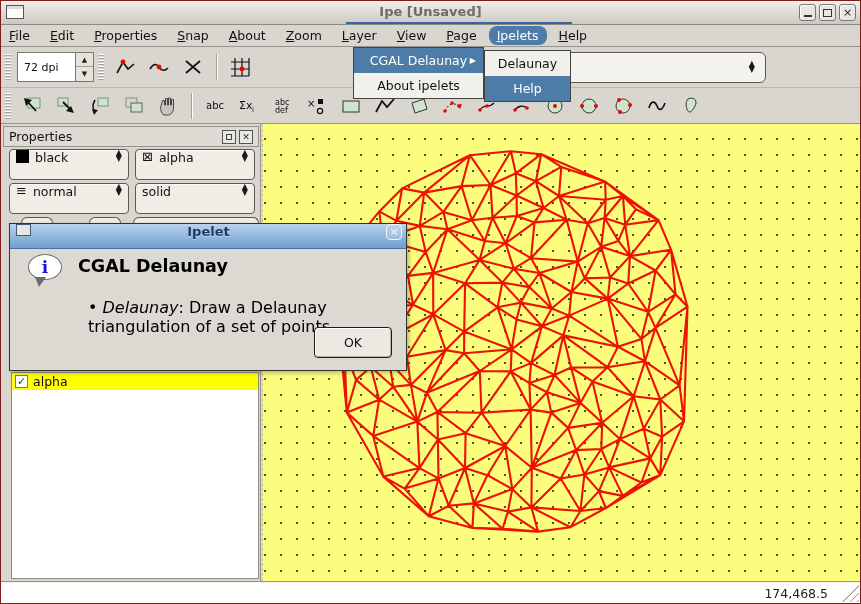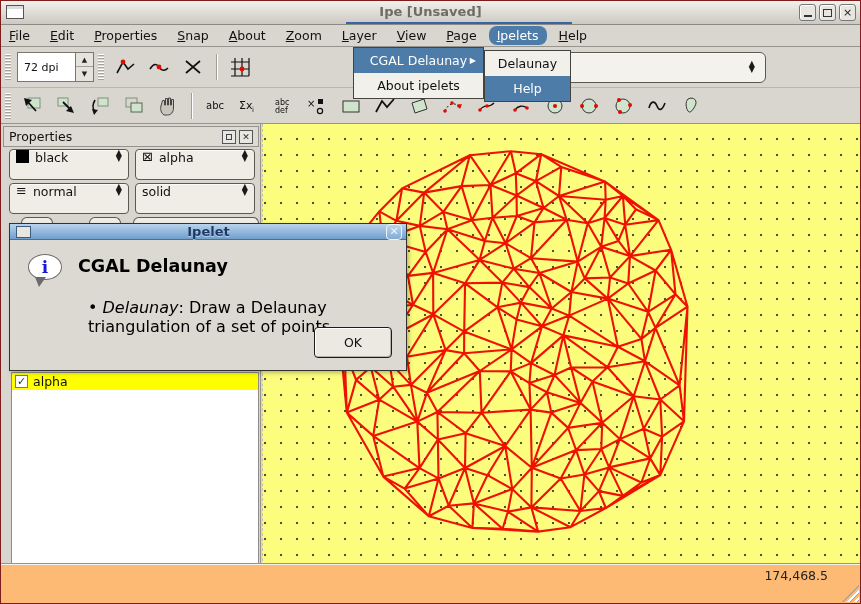--- a/index.html
+++ b/index.html
@@ -69,39 +69,39 @@
     border:1px solid #8f8c85;}
   .layer-row{height:17px;display:flex;align-items:center;gap:5px;padding:0 3px;font-size:12.5px;}
   .layer-row.selected{background:#ffff00;}
   .checkbox{width:13px;height:13px;background:#fff;border:1px solid #777;
     display:flex;align-items:center;justify-content:center;font-size:11px;color:#333;}
   
   .canvas{position:absolute;left:261px;top:0;width:600px;height:457px;
     border-left:1px dashed #c2bfb7;}
   .canvas svg{position:absolute;left:0;top:0;}
   
-  .statusbar{position:absolute;left:0;bottom:0;right:0;height:40px;background:#fdba74;
+  .statusbar{position:absolute;left:0;bottom:0;right:0;height:22px;background:#ffffff;
     border-top:1px solid #97948d;box-shadow:inset 0 1px 0 #f4f2ed;}
   .coords{position:absolute;right:32px;top:4px;font-size:12.5px;color:#222;}
   .resize-grip{position:absolute;right:1px;bottom:1px;width:17px;height:17px;
     background:repeating-linear-gradient(135deg,#fdfdfb 0 2px,#a09c95 2px 3px,transparent 3px 5px);
     clip-path:polygon(100% 0,100% 100%,0 100%);}
   
   .menu{position:absolute;background:#f2f0ea;border:1px solid #45433e;z-index:40;}
   .menu .mi{height:25px;display:flex;align-items:center;justify-content:center;
     position:relative;color:#111;font-size:12.5px;}
   .menu .mi.hl{background:#4e7ca8;color:#fff;}
   .menu .sub-arrow{position:absolute;right:7px;font-size:8px;}
   .ipelets-menu{left:352px;top:46px;width:131px;}
   .ipelets-submenu{left:483px;top:49px;width:87px;}
   
   .dialog{position:absolute;left:8px;top:222px;width:398px;height:148px;background:#dcd9d2;
     border:1px solid #34322e;z-index:30;box-shadow:2px 2px 4px rgba(0,0,0,.25);}
-  .dlg-titlebar{position:absolute;left:0;top:0;right:0;height:16px;
-    background:linear-gradient(#b9d3ec,#6f9fce);display:flex;align-items:center;
+  .dlg-titlebar{position:absolute;left:0;top:0;right:0;height:25px;
+    background:linear-gradient(#b9d3ec,#6f9fce);display:flex;align-items:flex-start;
     border-bottom:1px solid #4a6f98;}
   .dlg-title{flex:1;text-align:center;font-weight:bold;font-size:13px;color:#1d3a66;
     text-shadow:0 1px 0 rgba(255,255,255,.45);}
   .dlg-icon{width:15px;height:12px;margin-left:6px;background:#e8e6e0;border:1px solid #3f5a7c;}
   .dlg-close{width:16px;height:16px;margin-right:4px;border:1.5px solid #f0f4f8;border-radius:4px;
     color:#f0f4f8;display:flex;align-items:center;justify-content:center;font-size:11px;
     background:rgba(255,255,255,.12);}
   .info-icon{position:absolute;left:18px;top:30px;width:36px;height:28px;}
   .info-bubble{width:34px;height:26px;background:#fff;border:1.5px solid #6b6b6b;border-radius:50%;
     display:flex;align-items:center;justify-content:center;

